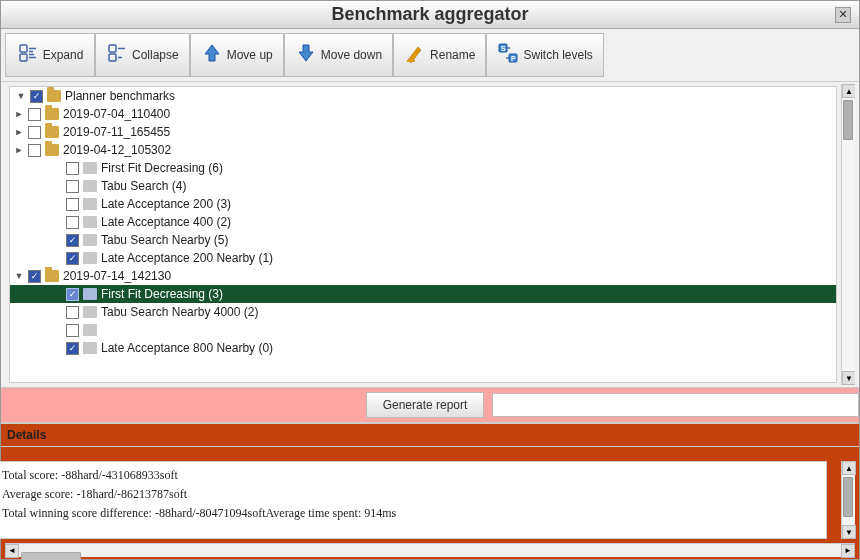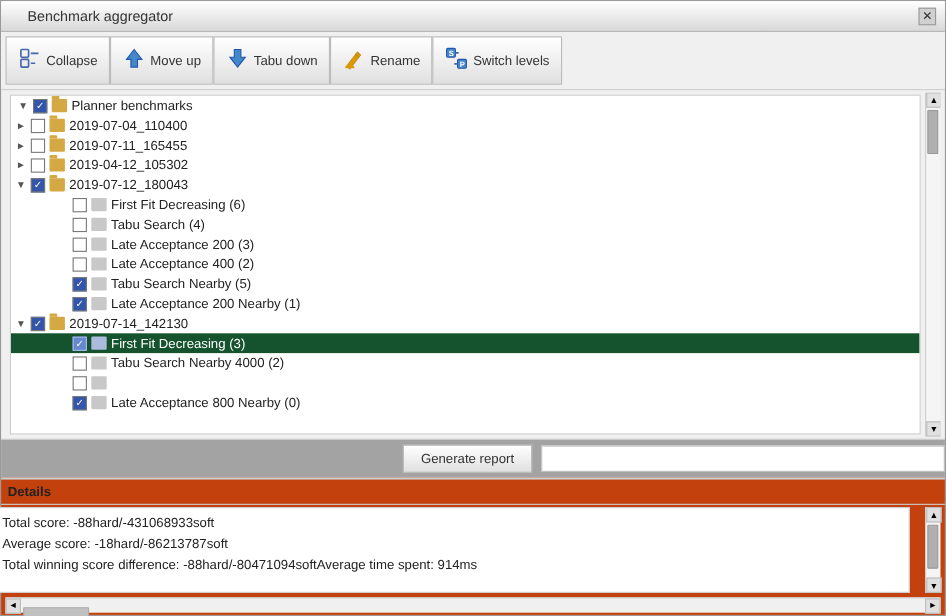--- a/index.html
+++ b/index.html
@@ -23,23 +23,23 @@
       background: linear-gradient(to bottom, #ffffff, #d8d8d8);
       border-bottom: 1px solid #aaa;
       padding: 4px 8px;
       display: flex;
       align-items: center;
       justify-content: space-between;
       height: 28px;
     }
     .title-text {
       flex: 1;
-      text-align: left;
-      font-size: 13px;
-      font-weight: normal;
+      text-align: center;
+      font-size: 18px;
+      font-weight: bold;
       color: #333;
     }
     .close-btn {
       width: 16px;
       height: 16px;
       background: #d0d0d0;
       border: 1px solid #999;
       cursor: pointer;
       display: flex;
       align-items: center;
@@ -138,21 +138,21 @@
     }
     .indent1 { padding-left: 4px; }
     .indent2 { }
     .indent3 { padding-left: 40px; }
     .bottom-bar {
       display: flex;
       align-items: center;
       padding: 4px 0;
       gap: 8px;
       border-top: 1px solid #ccc;
-      background: #a3a3a3;
+      background: #fca5a5;
     }
     .generate-btn {
       padding: 5px 16px;
       background: linear-gradient(to bottom, #ffffff, #e0e0e0);
       border: 1px solid #bbb;
       cursor: pointer;
       font-size: 12px;
       color: #333;
     }
     .bottom-input {
@@ -238,40 +238,53 @@
     <div class="close-btn">✕</div>
   </div>
 
   <div class="toolbar">
     <button class="toolbar-btn">
       <span class="btn-icon">
         <svg width="22" height="22" viewBox="0 0 22 22" fill="none">
           <rect x="3" y="3" width="7" height="7" rx="1" fill="none" stroke="#4466aa" stroke-width="1.5"></rect>
           <rect x="3" y="12" width="7" height="7" rx="1" fill="none" stroke="#4466aa" stroke-width="1.5"></rect>
           <line x1="12" y1="6.5" x2="19" y2="6.5" stroke="#4466aa" stroke-width="1.5"></line>
+          <line x1="12" y1="15.5" x2="19" y2="15.5" stroke="#4466aa" stroke-width="1.5"></line>
+          <line x1="12" y1="9.5" x2="16" y2="9.5" stroke="#4466aa" stroke-width="1.5"></line>
+          <line x1="12" y1="12.5" x2="17" y2="12.5" stroke="#4466aa" stroke-width="1.5"></line>
+        </svg>
+      </span>
+      <span class="btn-label">Expand</span>
+    </button>
+    <button class="toolbar-btn">
+      <span class="btn-icon">
+        <svg width="22" height="22" viewBox="0 0 22 22" fill="none">
+          <rect x="3" y="3" width="7" height="7" rx="1" fill="none" stroke="#4466aa" stroke-width="1.5"></rect>
+          <rect x="3" y="12" width="7" height="7" rx="1" fill="none" stroke="#4466aa" stroke-width="1.5"></rect>
+          <line x1="12" y1="6.5" x2="19" y2="6.5" stroke="#4466aa" stroke-width="1.5"></line>
           <line x1="12" y1="15.5" x2="16" y2="15.5" stroke="#4466aa" stroke-width="1.5"></line>
         </svg>
       </span>
       <span class="btn-label">Collapse</span>
     </button>
     <button class="toolbar-btn">
       <span class="btn-icon">
         <svg width="22" height="22" viewBox="0 0 22 22" fill="none">
           <polygon points="11,3 18,12 14,12 14,19 8,19 8,12 4,12" fill="#4488cc" stroke="#2255aa" stroke-width="1"></polygon>
         </svg>
       </span>
       <span class="btn-label">Move up</span>
     </button>
     <button class="toolbar-btn">
       <span class="btn-icon">
         <svg width="22" height="22" viewBox="0 0 22 22" fill="none">
           <polygon points="11,19 18,10 14,10 14,3 8,3 8,10 4,10" fill="#4488cc" stroke="#2255aa" stroke-width="1"></polygon>
         </svg>
       </span>
-      <span class="btn-label">Tabu down</span>
+      <span class="btn-label">Move down</span>
     </button>
     <button class="toolbar-btn">
       <span class="btn-icon">
         <svg width="22" height="22" viewBox="0 0 22 22" fill="none">
           <path d="M4 18 L14 5 L17 8 L7 21 Z" fill="#dd9900" stroke="#aa6600" stroke-width="0.5"></path>
           <line x1="12" y1="7" x2="15" y2="10" stroke="#cc8800" stroke-width="1"></line>
           <rect x="3" y="18" width="8" height="2" fill="#dd9900"></rect>
         </svg>
       </span>
       <span class="btn-label">Rename</span>
@@ -323,28 +336,20 @@
 
       <div class="tree-item indent2">
         <span class="expand-arrow closed"></span>
         <span class="checkbox"></span>
         <span style="display:inline-block;width:14px;height:12px;background:#d4a843;border-radius:1px;margin:0 2px;position:relative;flex-shrink:0;">
           <span style="position:absolute;top:-3px;left:0;width:7px;height:3px;background:#d4a843;border-radius:1px 1px 0 0;"></span>
         </span>
         <span class="item-label">2019-04-12_105302</span>
       </div>
 
-      <div class="tree-item indent2">
-        <span class="expand-arrow open"></span>
-        <span class="checkbox checked"></span>
-        <span style="display:inline-block;width:14px;height:12px;background:#d4a843;border-radius:1px;margin:0 2px;position:relative;flex-shrink:0;">
-          <span style="position:absolute;top:-3px;left:0;width:7px;height:3px;background:#d4a843;border-radius:1px 1px 0 0;"></span>
-        </span>
-        <span class="item-label">2019-07-12_180043</span>
-      </div>
 
       <div class="tree-item indent3">
         <span class="expand-arrow leaf"></span>
         <span class="checkbox"></span>
         <span style="display:inline-block;width:14px;height:12px;background:#c8c8c8;border-radius:1px;margin:0 2px;flex-shrink:0;"></span>
         <span class="item-label">First Fit Decreasing (6)</span>
       </div>
       <div class="tree-item indent3">
         <span class="expand-arrow leaf"></span>
         <span class="checkbox"></span>
@@ -420,21 +425,21 @@
   </div>
 
   <div class="bottom-bar">
     <div style="flex:1;"></div>
     <button class="generate-btn">Generate report</button>
     <input class="bottom-input" type="text" style="">
   </div>
 
   <div class="details-section">
     <div class="details-header">Details</div>
-    <div style="position:relative; margin: 2px 4px 0 4px;">
+    <div style="position:relative; margin: 14px 4px 0 4px; font-family: Liberation Serif, serif;">
       <div class="details-content" style="right:14px;position:relative;margin-right:14px;">
         <div class="details-text">
           <div>Total score: -88hard/-431068933soft</div>
           <div>Average score: -18hard/-86213787soft</div>
           <div>Total winning score difference: -88hard/-80471094softAverage time spent: 914ms</div>
         </div>
       </div>
       <div class="v-scroll-container" style="position:absolute;right:0;top:0;bottom:0;">
         <div class="scroll-arrow">▲</div>
         <div class="scroll-track">

